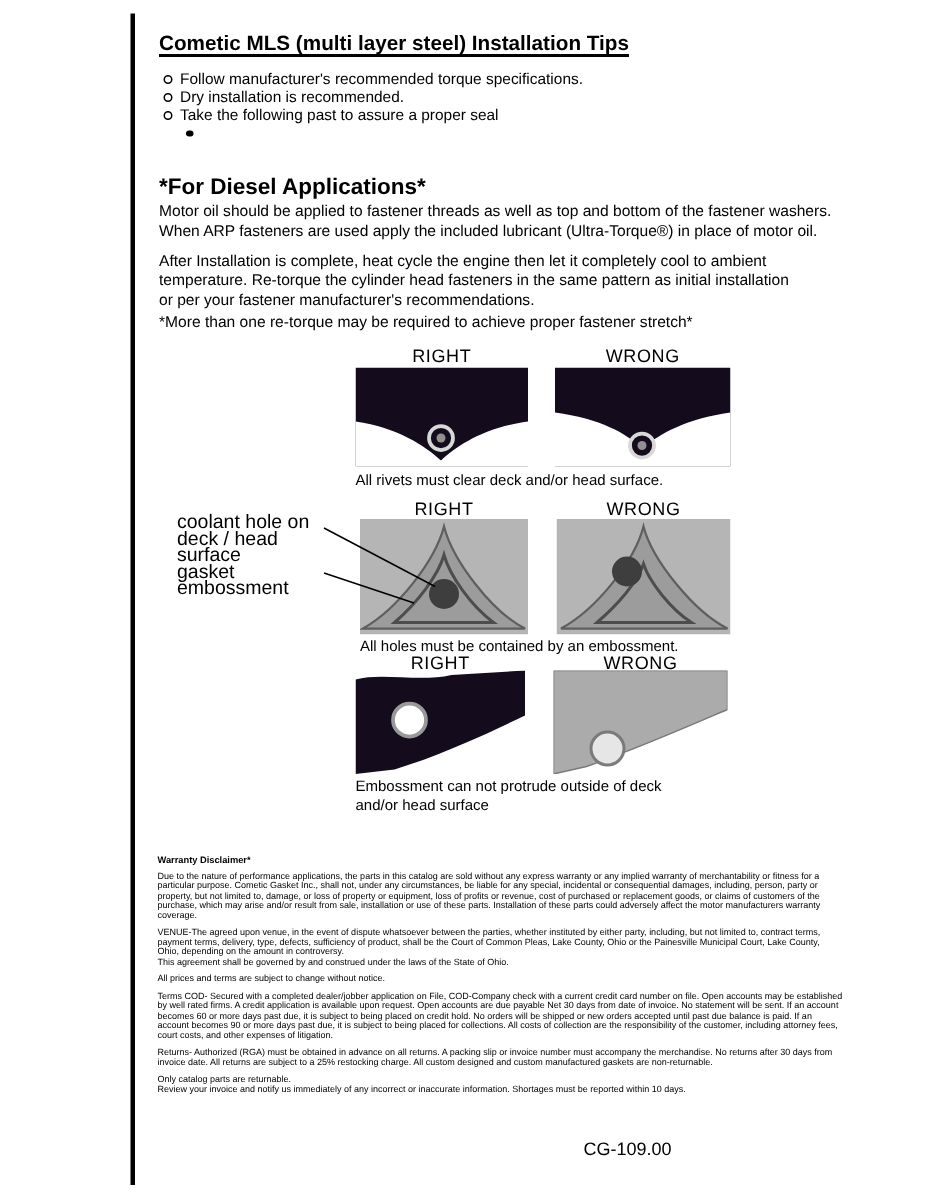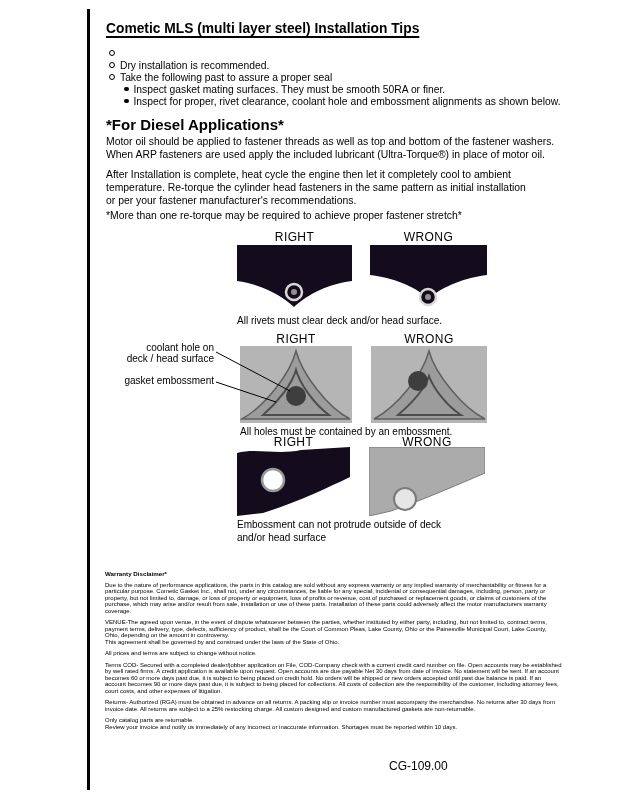--- a/index.html
+++ b/index.html
@@ -20,53 +20,49 @@
   .b-open{width:4px;height:4px;border:1px solid #000;border-radius:50%;flex:none;}
   .b-fill{width:4.5px;height:4.5px;background:#000;border-radius:50%;flex:none;}
   .diesel-head{position:absolute;left:106px;top:116px;font-size:15px;font-weight:bold;}
   .body-text{position:absolute;left:106px;width:496px;font-size:10.4px;line-height:13px;white-space:pre-line;}
   .p1{top:135px;}
   .p2{top:168px;}
   .note{top:209px;}
   .dlabel{position:absolute;font-size:12px;letter-spacing:.4px;text-align:center;}
   .dimg{position:absolute;display:block;}
   .caption{position:absolute;font-size:10px;line-height:12.5px;white-space:pre-line;}
-  .callout{position:absolute;left:118px;width:96px;font-size:10px;line-height:11px;text-align:right;white-space:pre-line;}
+  .callout{position:absolute;left:118px;width:96px;font-size:13px;line-height:11px;text-align:left;white-space:pre-line;}
   .arrows{position:absolute;left:0;top:0;pointer-events:none;}
   .legal{position:absolute;left:105px;top:571px;width:457px;font-size:6px;line-height:6.5px;}
   .legal .lhead{font-weight:bold;font-size:6.2px;margin:0 0 4px 0;}
   .legal p{margin:0 0 5px 0;white-space:pre-line;}
   .page-code{position:absolute;left:389px;top:759px;font-size:12px;}
 </style>
 </head>
 <body>
 
 <div class="left-rule"></div>
 
 <h1 class="title">Cometic MLS (multi layer steel) Installation Tips</h1>
 
 <div class="tips">
   <div class="tip">
     <span class="b-open"></span>
+    <span>Follow manufacturer's recommended torque specifications.</span>
   </div>
   <div class="tip">
     <span class="b-open"></span>
     <span>Dry installation is recommended.</span>
   </div>
   <div class="tip">
     <span class="b-open"></span>
     <span>Take the following past to assure a proper seal</span>
   </div>
   <div class="tip sub">
     <span class="b-fill"></span>
-    <span>Inspect gasket mating surfaces.  They must be smooth 50RA or finer.</span>
-  </div>
-  <div class="tip sub">
-    <span class="b-fill"></span>
-    <span>Inspect for proper, rivet clearance, coolant hole and embossment alignments as shown below.</span>
   </div>
 </div>
 
 <div class="diesel-head">*For Diesel Applications*</div>
 <div class="body-text p1">Motor oil should be applied to fastener threads as well as top and bottom of the fastener washers.
 When ARP fasteners are used apply the included lubricant (Ultra-Torque®) in place of motor oil.</div>
 <div class="body-text p2">After Installation is complete, heat cycle the engine then let it completely cool to ambient
 temperature. Re-torque the cylinder head fasteners in the same pattern as initial installation
 or per your fastener manufacturer's recommendations.</div>
 <div class="body-text note">*More than one re-torque may be required to achieve proper fastener stretch*</div>

